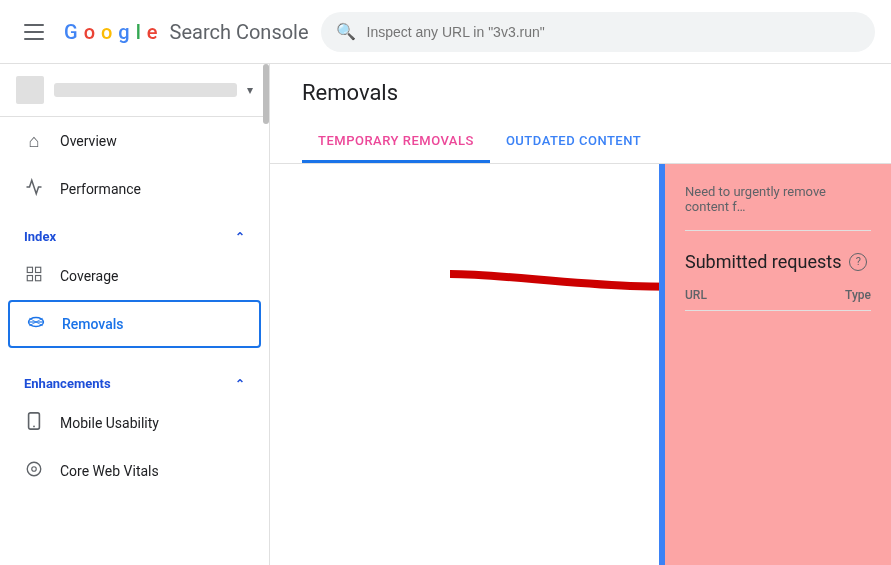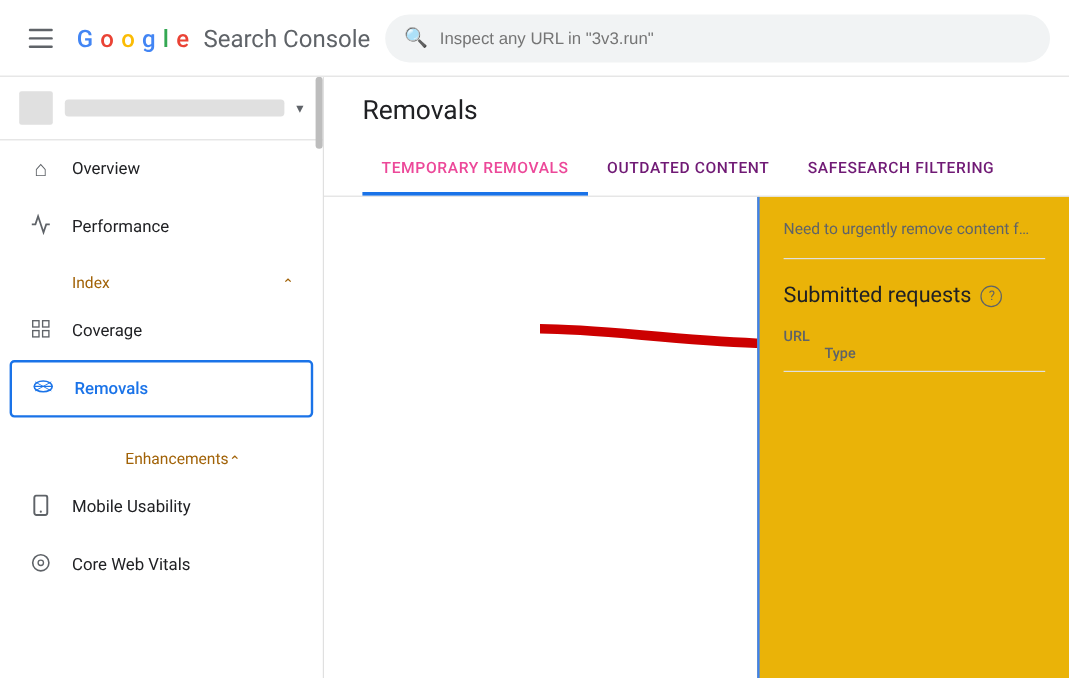--- a/index.html
+++ b/index.html
@@ -70,72 +70,72 @@
       background: #e8f0fe; color: #1a73e8;
       border: 2px solid #1a73e8; border-radius: 4px;
       margin-right: 8px; margin-left: 0;
     }
     .nav-item .nav-icon { font-size: 18px; color: #5f6368; width: 20px; text-align: center; }
     .nav-item.active .nav-icon { color: #1a73e8; }
 
     
     .section-header {
       display: flex; align-items: center; justify-content: space-between;
-      padding: 16px 24px 8px 24px; font-size: 13px; color: #a16207; font-weight: 400; margin-left: 36px;
+      padding: 16px 24px 8px 24px; font-size: 13px; color: #1d4ed8; font-weight: 700;
     }
     .section-header .collapse-icon { font-size: 12px; cursor: pointer; }
 
     
     .content { flex: 1; display: flex; flex-direction: column; overflow: hidden; }
 
     .page-header {
       padding: 16px 32px 0 32px;
       border-bottom: 1px solid #e0e0e0;
     }
     .page-title { font-size: 22px; color: #202124; font-weight: 400; margin-bottom: 16px; }
 
     
     .tabs { display: flex; gap: 0; }
     .tab {
       padding: 12px 16px; font-size: 13px; font-weight: 500;
-      color: #701a75; cursor: pointer; border-bottom: 3px solid transparent;
+      color: #3b82f6; cursor: pointer; border-bottom: 3px solid transparent;
       text-transform: uppercase; letter-spacing: 0.5px; white-space: nowrap;
     }
     .tab.active { color: #ec4899; border-bottom-color: #1a73e8; }
 
     
     .content-body { flex: 1; display: flex; overflow: hidden; position: relative; }
 
     
     .right-panel {
       position: absolute; right: 0; top: 0; bottom: 0;
-      width: 260px;
-      border-left: 2px solid #3b82f6;
-      background: #eab308;
+      width: 232px;
+      border-left: 6px solid #3b82f6;
+      background: #fca5a5;
       padding: 20px;
       overflow: hidden;
     }
     .panel-notice {
       font-size: 13px; color: #5f6368;
       margin-bottom: 20px;
       border-bottom: 1px solid #e0e0e0;
       padding-bottom: 16px;
     }
     .submitted-requests-title {
       font-size: 18px; color: #202124; font-weight: 400;
       display: flex; align-items: center; gap: 8px; margin-bottom: 16px;
     }
     .help-icon {
       width: 18px; height: 18px; border-radius: 50%; border: 1px solid #5f6368;
       display: flex; align-items: center; justify-content: center;
       font-size: 11px; color: #5f6368; cursor: pointer;
     }
     .table-header {
       display: flex; border-bottom: 1px solid #e0e0e0; padding-bottom: 8px;
-      font-size: 12px; color: #5f6368; font-weight: 500; flex-direction: column;
+      font-size: 12px; color: #5f6368; font-weight: 500;
     }
     .col-url { flex: 1; }
     .col-type { width: 60px; text-align: right; }
     svg.arrow-svg {
       position: absolute; left: 150px; top: 30px;
     }
   </style>
 </head>
 <body>
 
@@ -214,21 +214,21 @@
         <svg width="18" height="18" viewBox="0 0 24 24" fill="none">
           <ellipse cx="12" cy="12" rx="10" ry="6" stroke="#1a73e8" stroke-width="1.8" fill="none"></ellipse>
           <line x1="2" y1="12" x2="22" y2="12" stroke="#1a73e8" stroke-width="1.5"></line>
           <line x1="3" y1="7" x2="21" y2="17" stroke="#1a73e8" stroke-width="1"></line>
           <line x1="3" y1="17" x2="21" y2="7" stroke="#1a73e8" stroke-width="1"></line>
         </svg>
       </span>
       <span style="color:#1a73e8; font-size:14px; font-weight:500;">Removals</span>
     </div>
 
-    <div class="section-header" style="margin-top:12px;justify-content:center;">
+    <div class="section-header" style="margin-top:12px;">
       <span>Enhancements</span>
       <span class="collapse-icon">⌃</span>
     </div>
 
     <div class="nav-item">
       <span class="nav-icon">
         <svg width="14" height="18" viewBox="0 0 14 20" fill="none">
           <rect x="1" y="1" width="12" height="18" rx="2" stroke="#5f6368" stroke-width="1.8" fill="none"></rect>
           <circle cx="7" cy="16" r="1" fill="#5f6368"></circle>
         </svg>
@@ -248,21 +248,20 @@
 
   </div>
 
   <div class="content">
 
     <div class="page-header">
       <h1 class="page-title">Removals</h1>
       <div class="tabs">
         <div class="tab active">TEMPORARY REMOVALS</div>
         <div class="tab">OUTDATED CONTENT</div>
-        <div class="tab">SAFESEARCH FILTERING</div>
       </div>
     </div>
 
     <div class="content-body">
 
       <svg class="arrow-svg" width="360" height="170" viewBox="0 0 360 170">
         <defs>
           <marker id="arrowhead" markerWidth="10" markerHeight="7" refX="9" refY="3.5" orient="auto">
             <polygon points="0 0, 10 3.5, 0 7" fill="#cc0000"></polygon>
           </marker>

